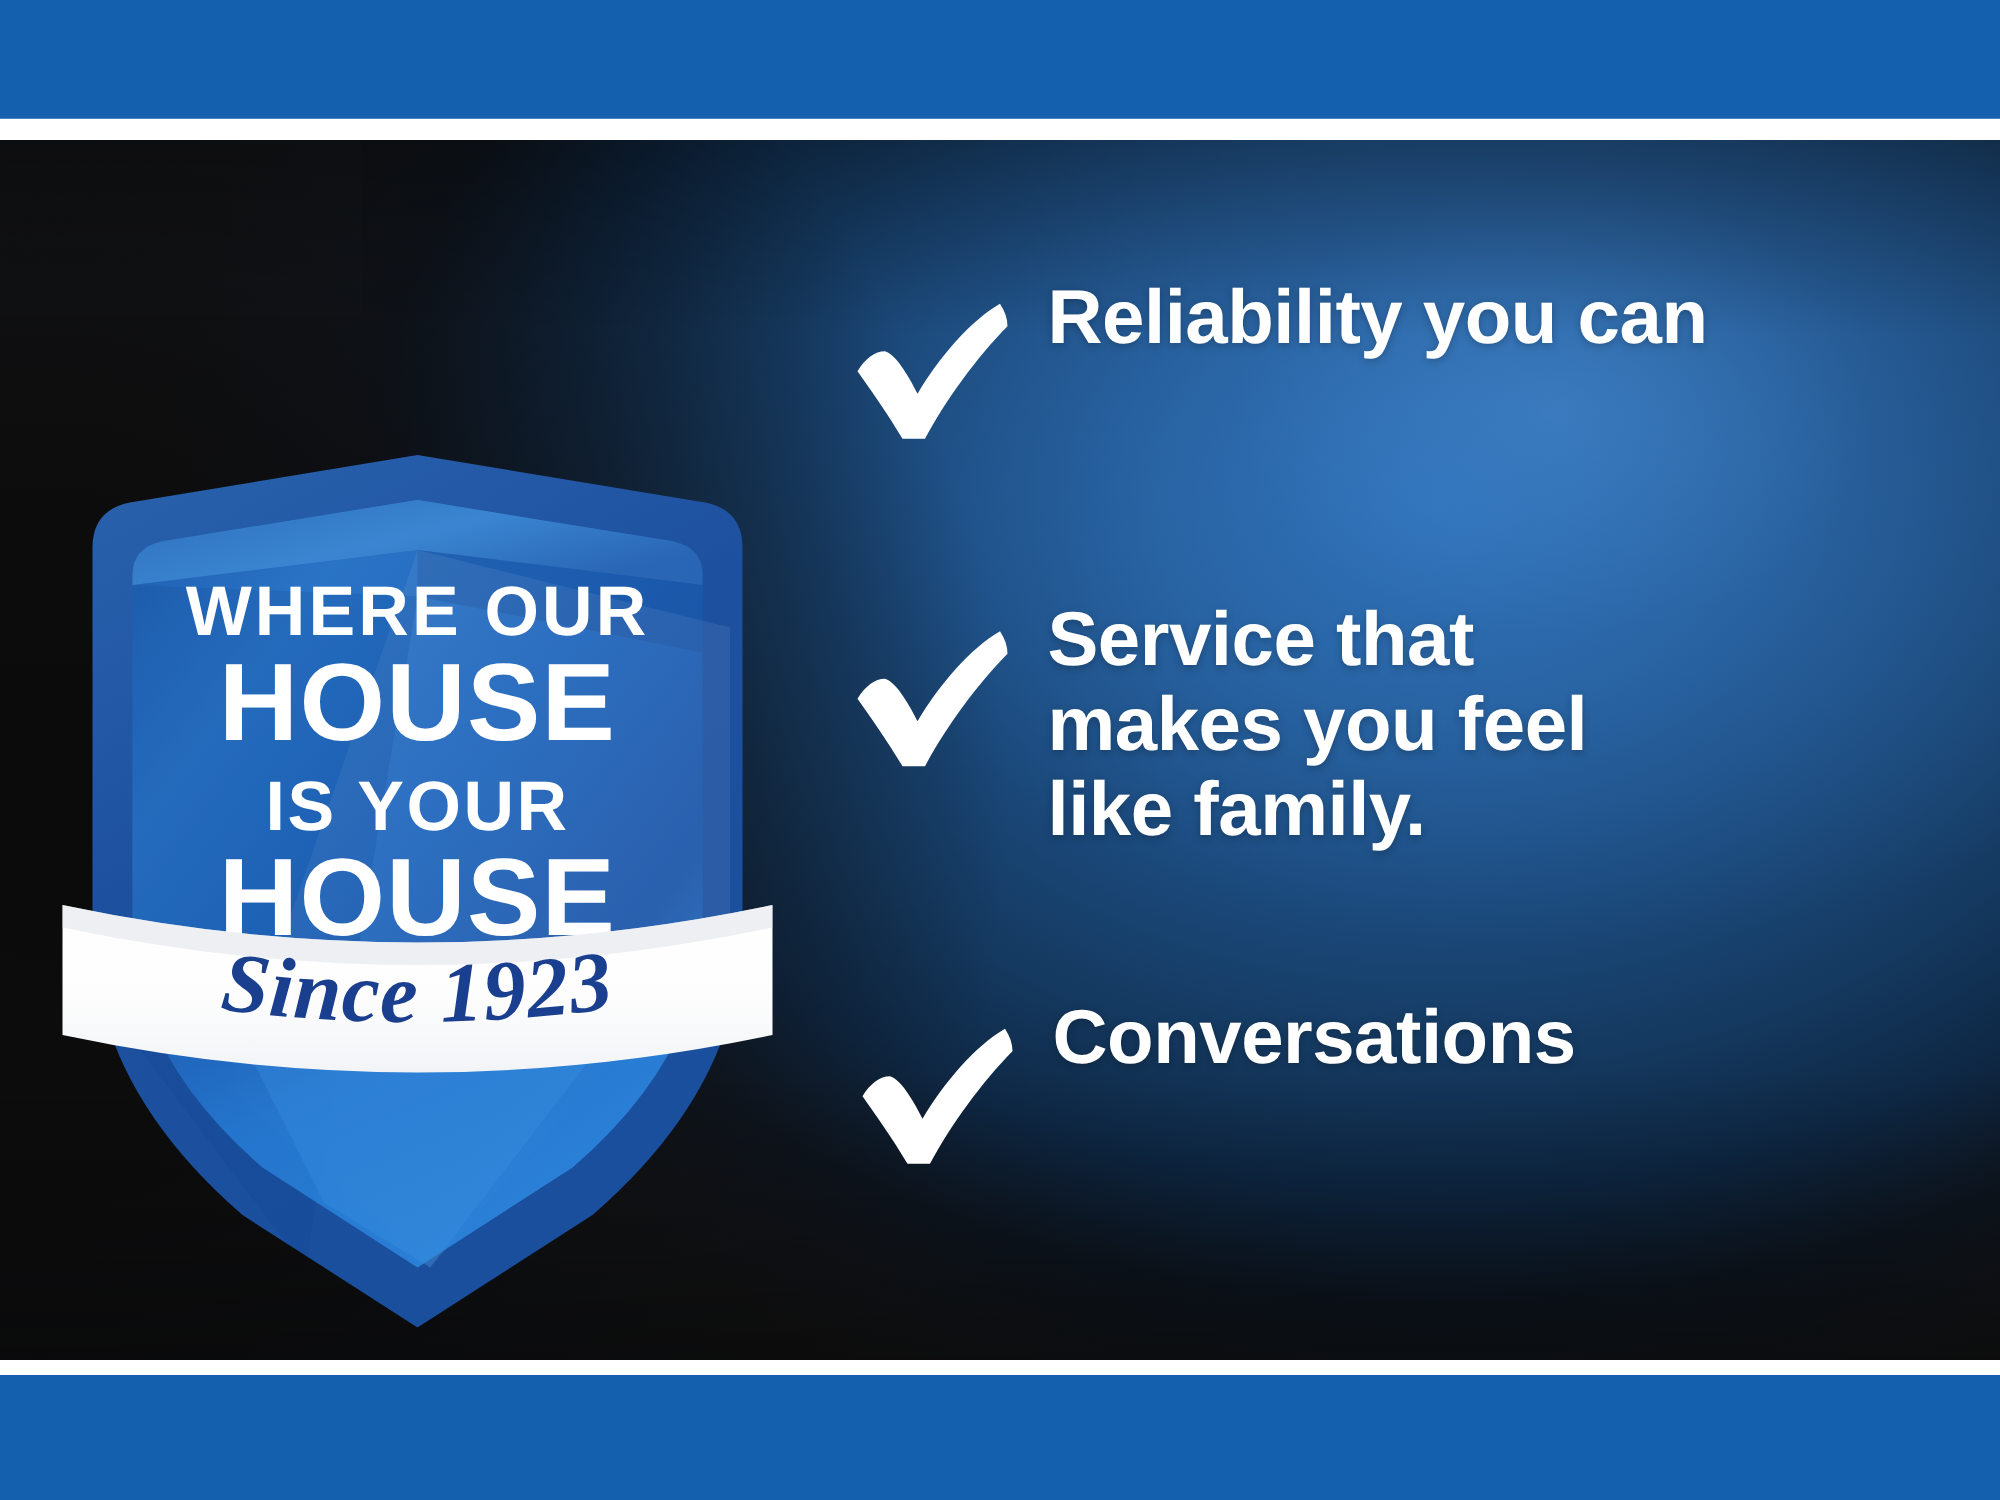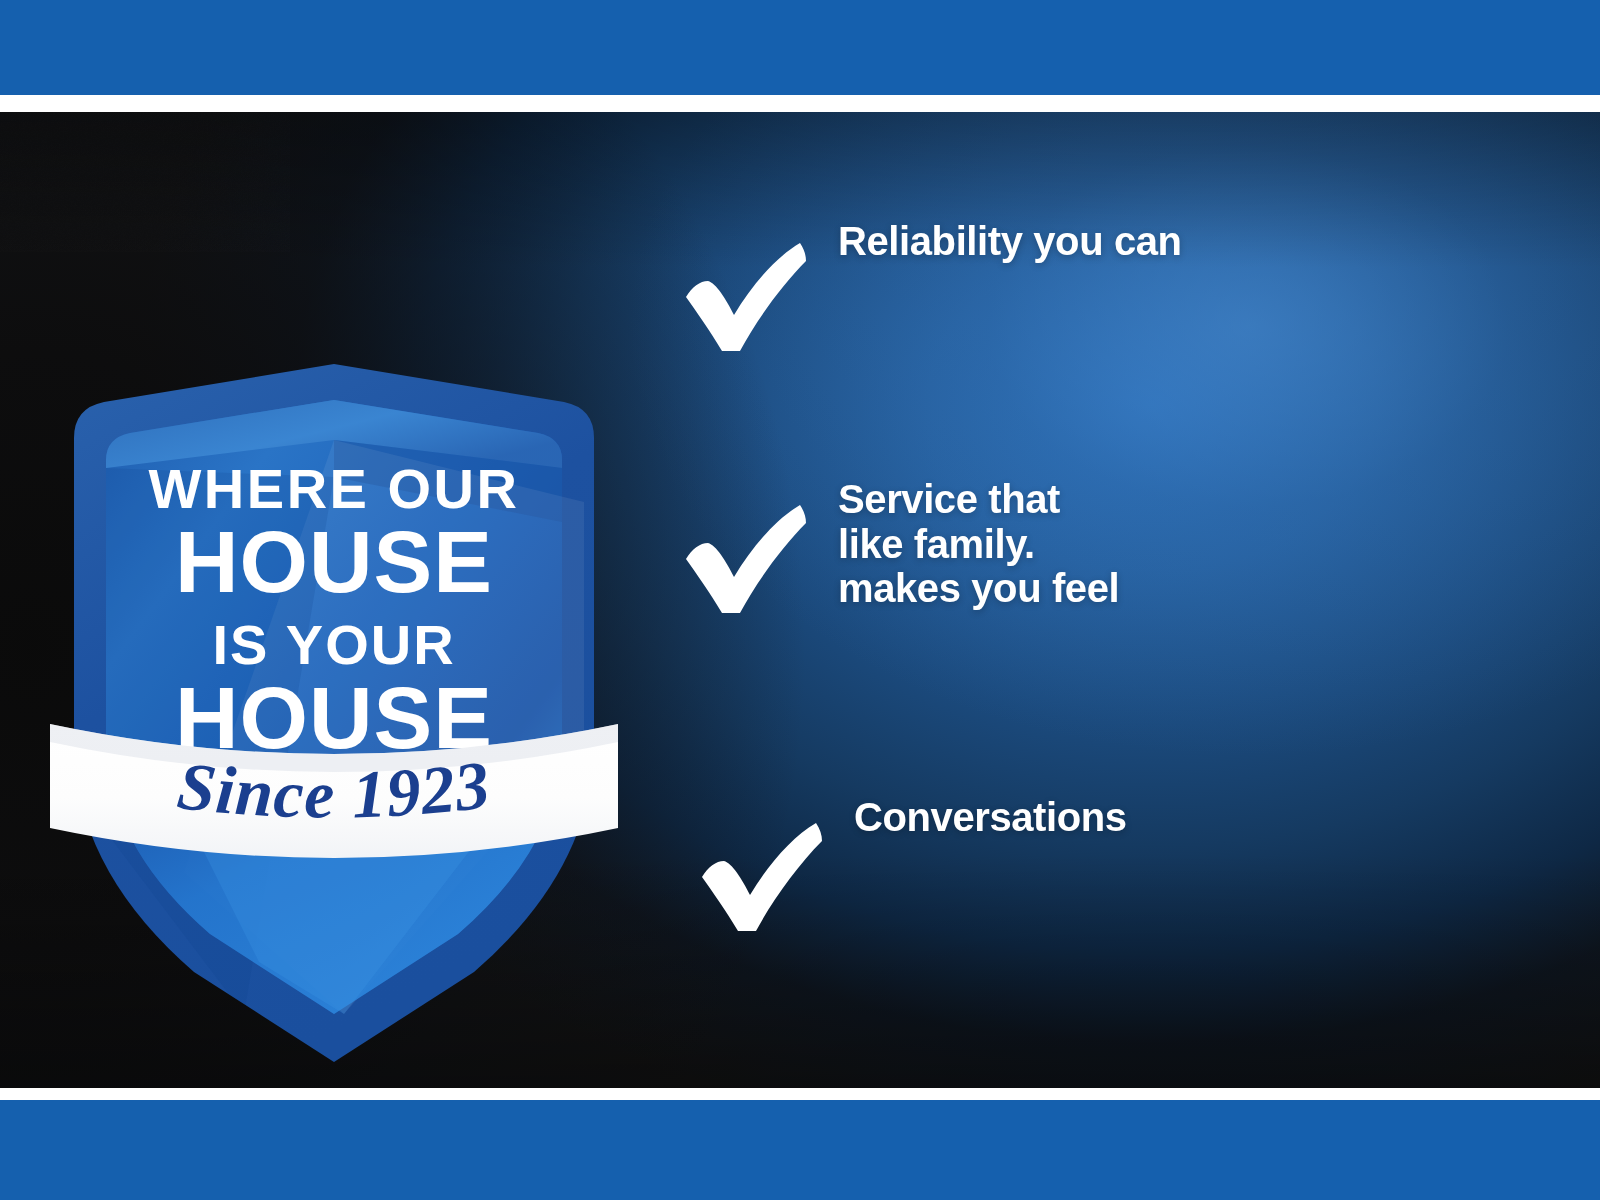--- a/index.html
+++ b/index.html
@@ -118,30 +118,30 @@
     left: 0;
     width: 140px;
     height: 118px;
   }
   .bullet .check svg { display: block; width: 100%; height: 100%; }
   .bullet .lines {
     margin-left: 166px;
     color: #ffffff;
     font-family: "Liberation Sans", sans-serif;
     font-weight: 700;
-    font-size: 40px;
+    font-size: 61px;
     line-height: 1.115;
     letter-spacing: -0.4px;
     text-shadow: 0 2px 7px rgba(0,0,0,0.24);
   }
   .bullet .lines .ln { display: block; white-space: pre; }
 
   #b1 { position: absolute; left: 0; top: 22px;  }
   #b2 { position: absolute; left: 0; top: 280px; }
-  #b3 { position: absolute; left: 16px; top: 598px; }
+  #b3 { position: absolute; left: 4px; top: 598px; }
 
   #b1 .check { top: 18px; }
   #b2 .check { top: 22px; }
   #b3 .check { top: 22px; }
 </style>
 </head>
 <body>
 
 <div id="stage">
 
@@ -291,22 +291,22 @@
                      C 44 46 54 62 62 78
                      C 80 48 104 20 128 6
                      C 132 12 134 18 134 24
                      C 110 48 84 84 68 114
                      L 50 114
                      C 38 94 24 74 14 60 Z" fill="#ffffff"></path>
           </svg>
         </span>
         <div class="lines">
           <span class="ln">Service that</span>
+          <span class="ln">makes you feel</span>
           <span class="ln">like family.</span>
-          <span class="ln">makes you feel</span>
         </div>
       </div>
 
       <div class="bullet" id="b3">
         <span class="check">
           <svg viewBox="0 0 140 118" xmlns="http://www.w3.org/2000/svg">
             <path d="M 14 60
                      C 20 50 28 44 36 44
                      C 44 46 54 62 62 78
                      C 80 48 104 20 128 6

